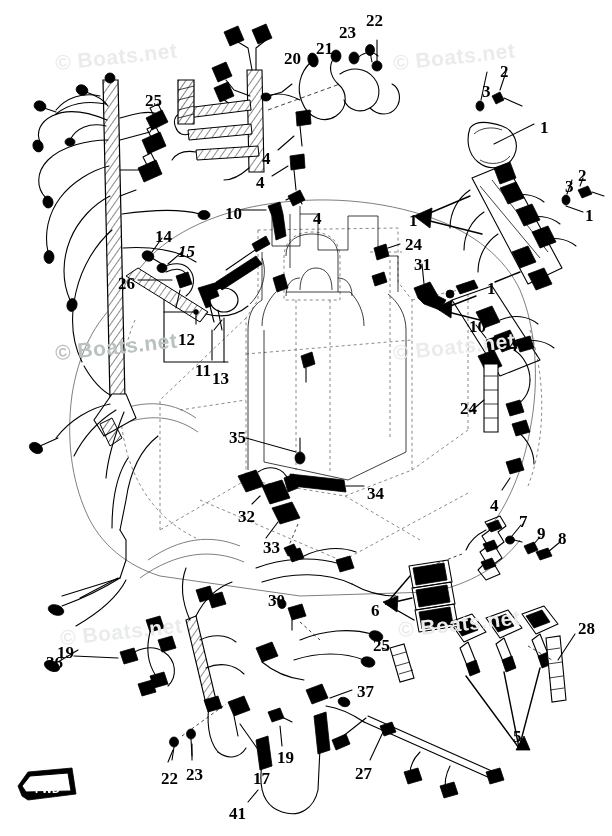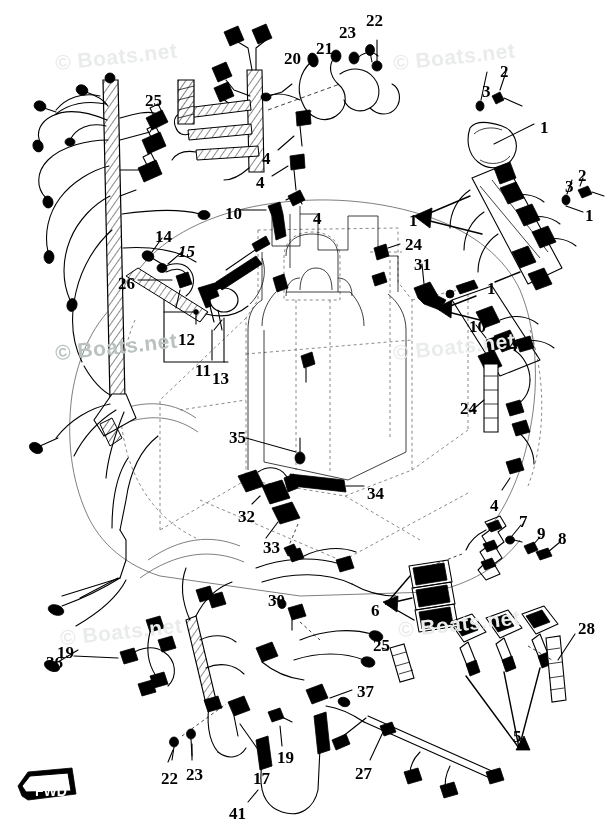--- a/index.html
+++ b/index.html
@@ -34,21 +34,21 @@
     font-size:17px;
     font-weight:bold;
     color:#000;
     line-height:1;
     white-space:nowrap;
     user-select:none;
   }
   .fwd-label{
     position:absolute;
     font-family:"Liberation Sans", sans-serif;
-    font-size:14px;
+    font-size:11px;
     font-weight:bold;
     color:#fff;
     letter-spacing:0px;
   }
 </style>
 </head>
 <body>
 
 <div id="diagram-root">
 

